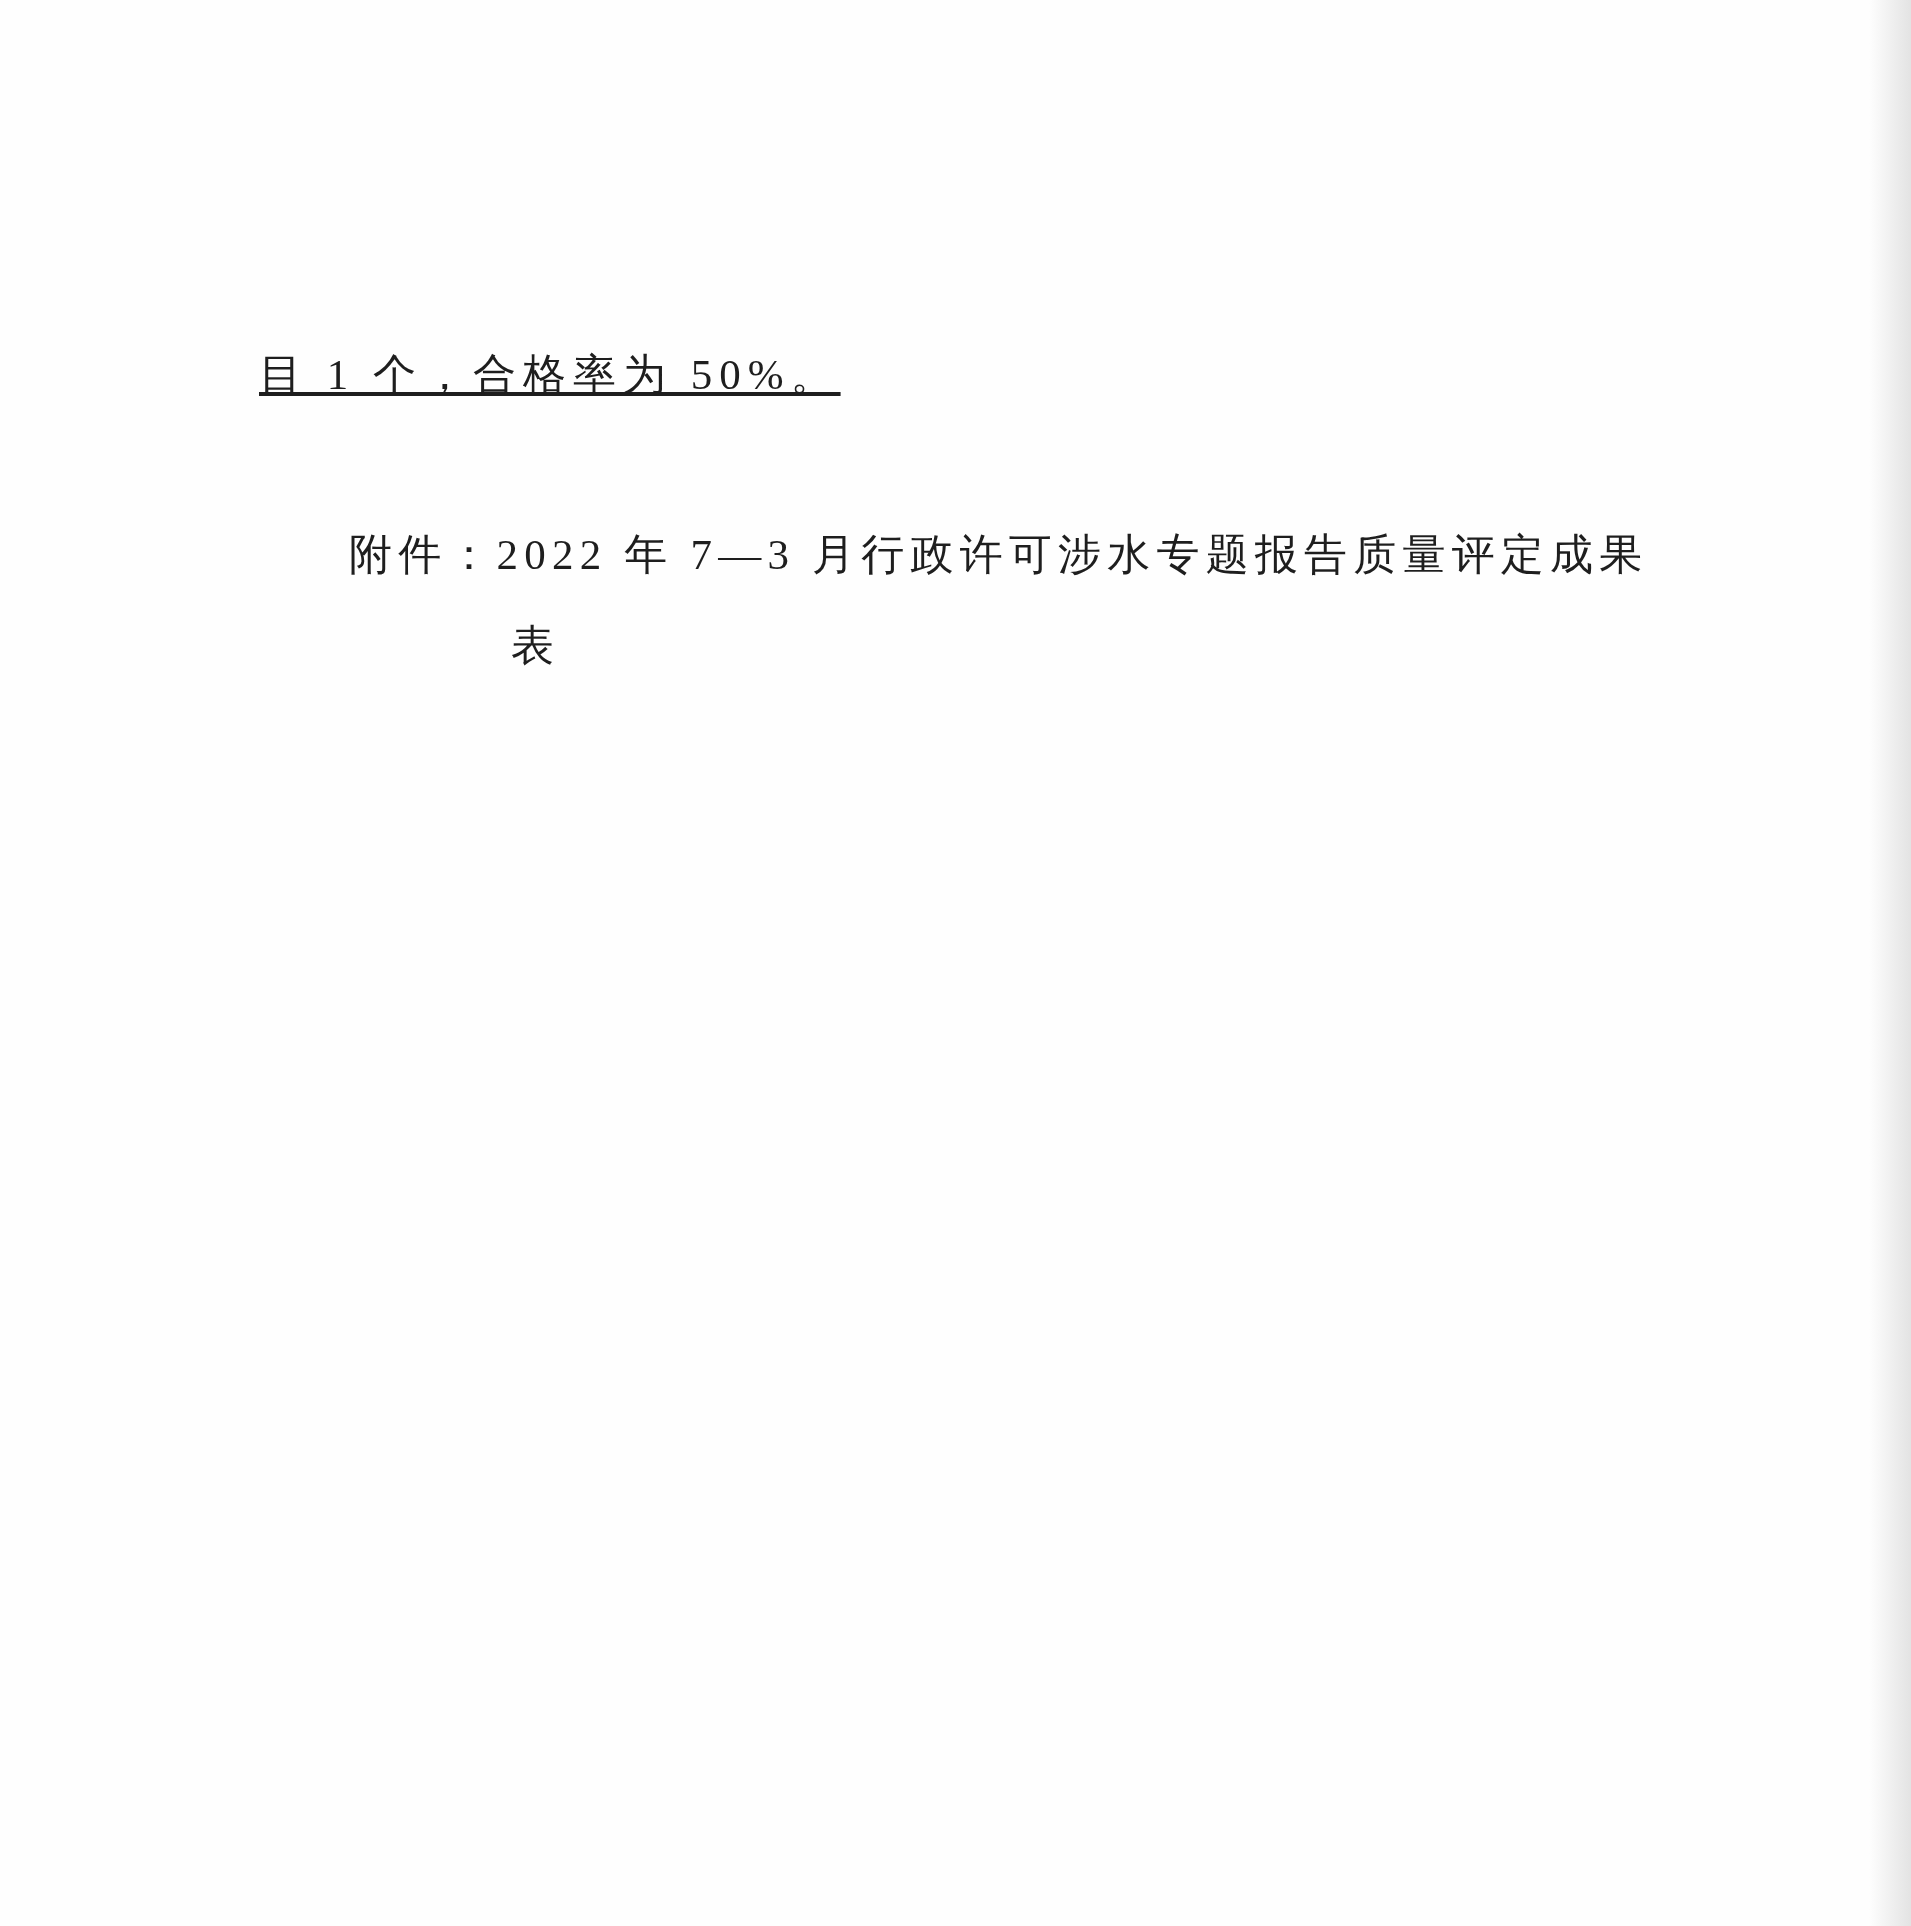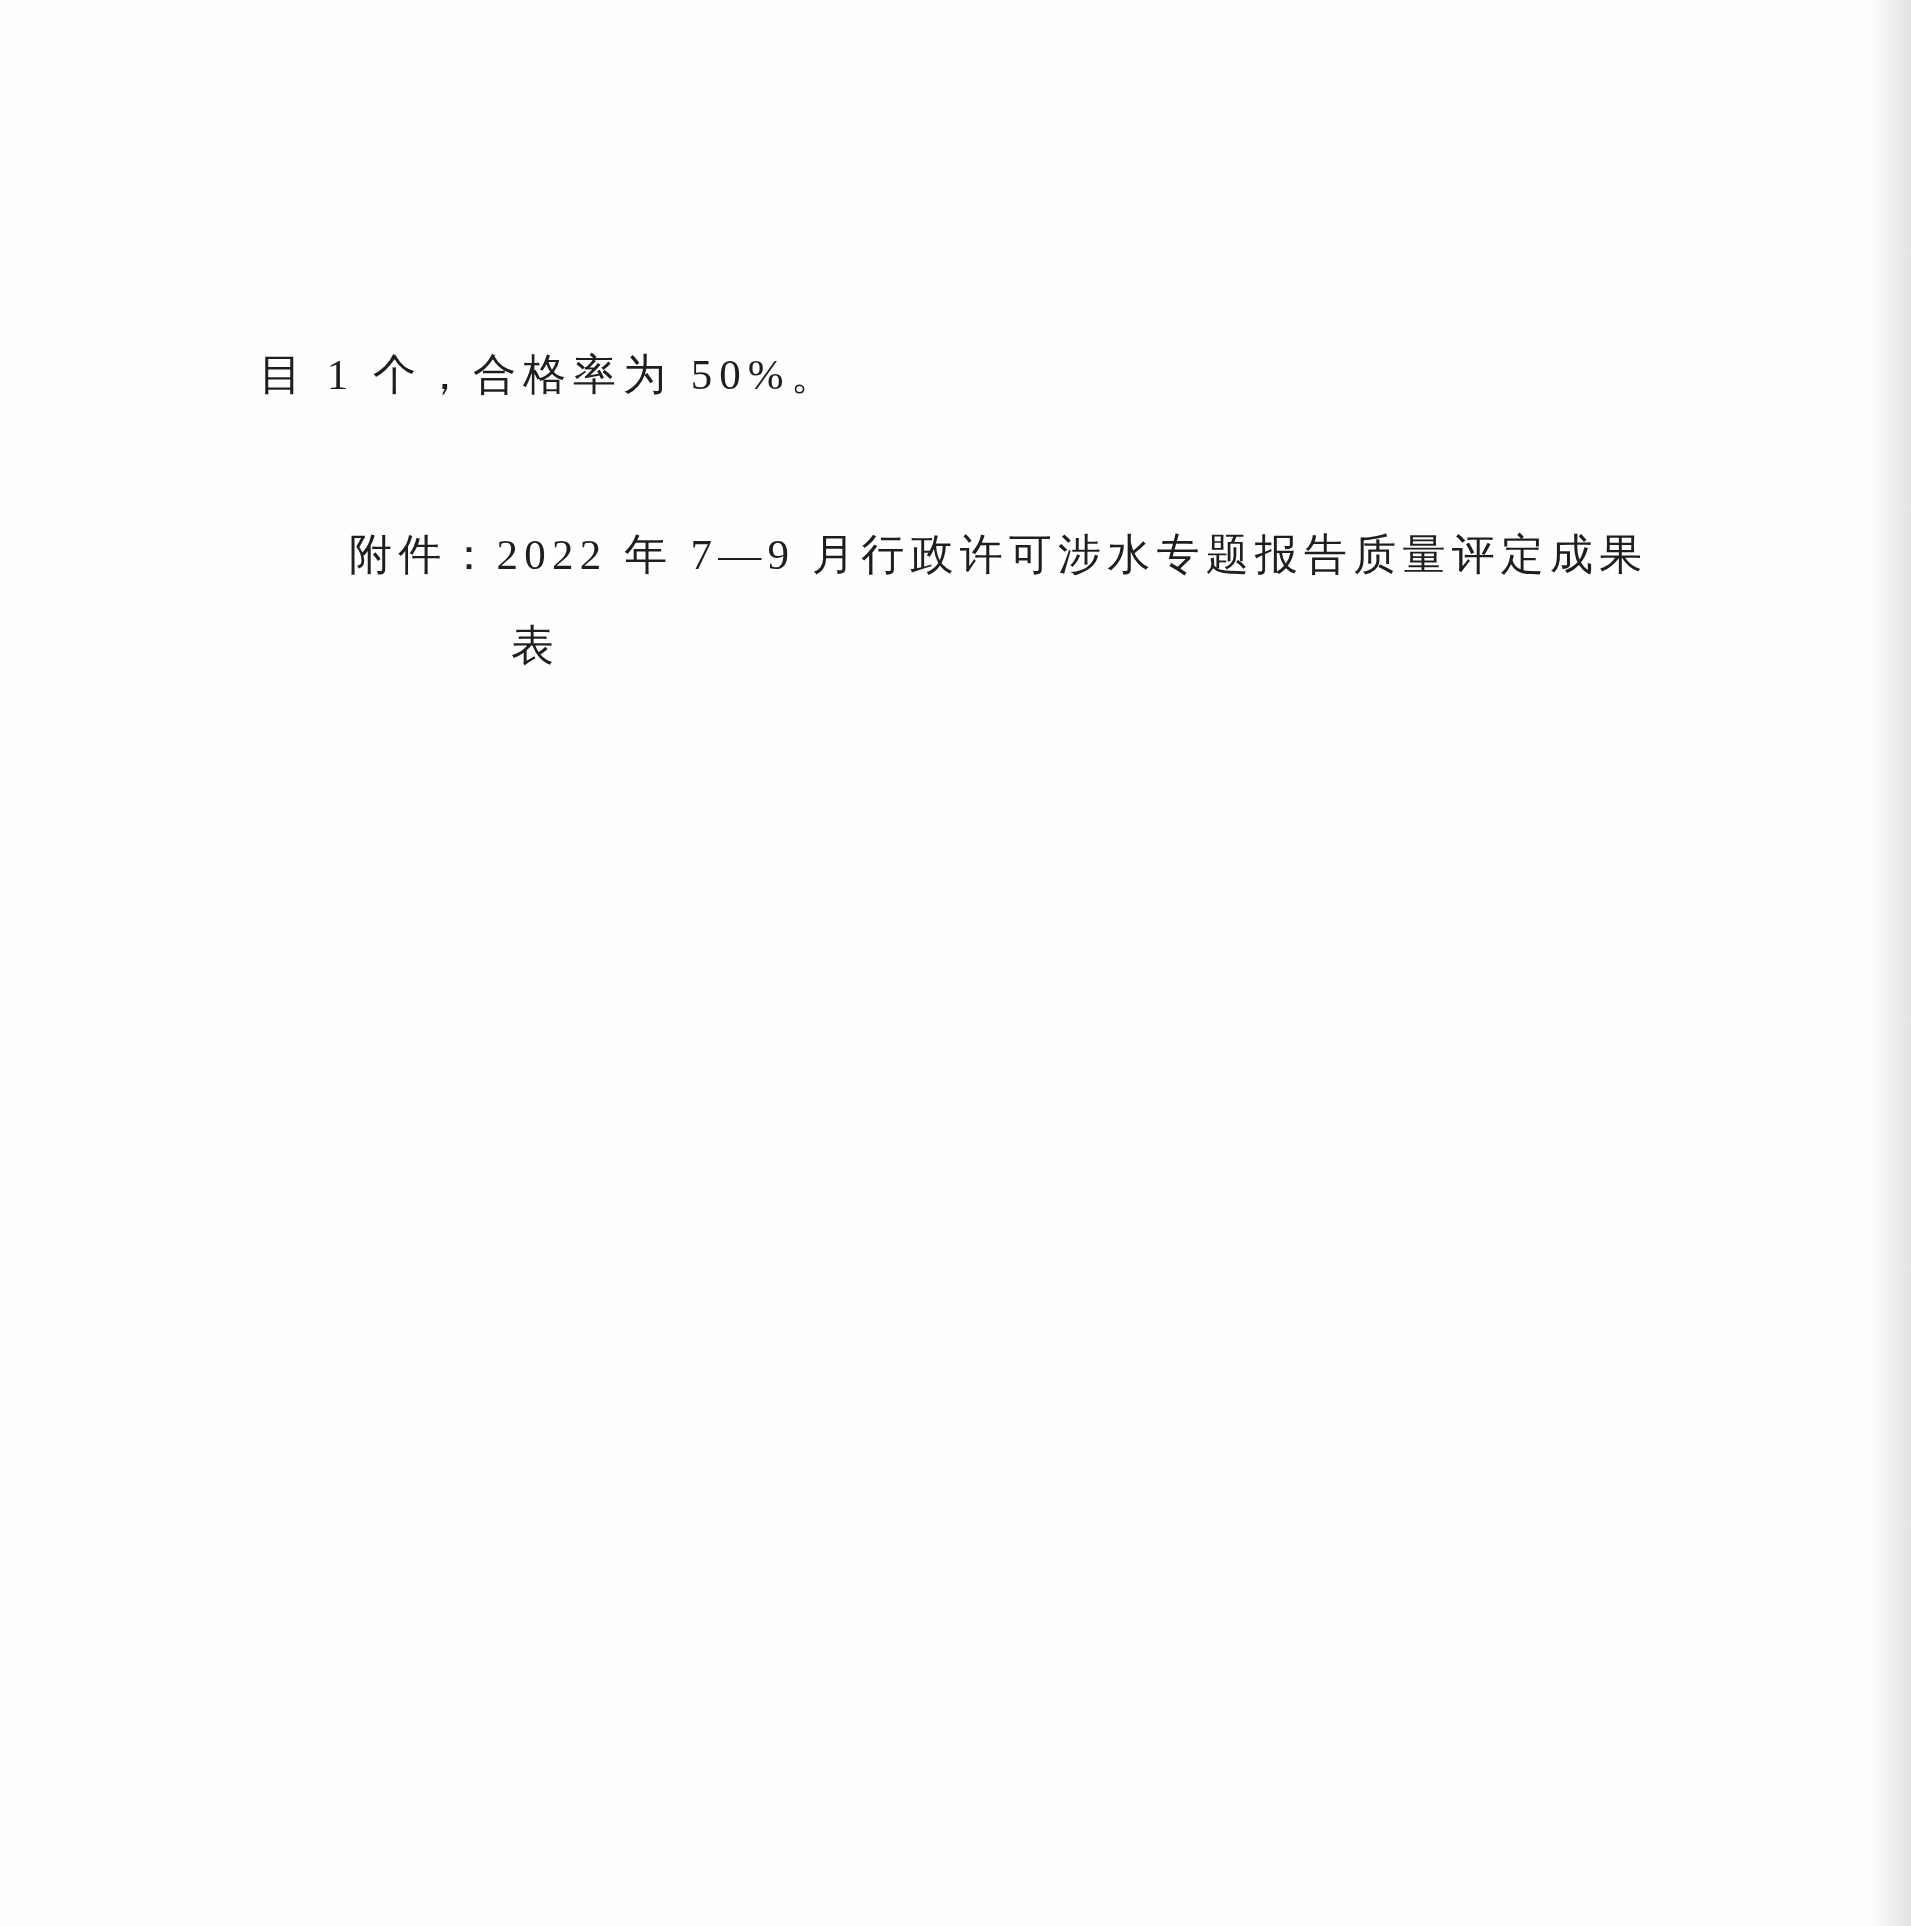--- a/index.html
+++ b/index.html
@@ -29,38 +29,38 @@
   .txt {
     position: absolute;
     white-space: nowrap;
     line-height: 1.2;
   }
   .body-size {
     font-size: 43px;
     letter-spacing: 6.2px;
   }
   
-  .line-1 { top: 349px; left: 259px; letter-spacing: 7px; }
+  .line-1 { top: 349px; left: 259px; letter-spacing: 7px; text-decoration: underline; }
   
   .attach {
     top: 509px; left: 349px;
     line-height: 91px;
   }
   .attach .attach-cont { margin-left: 162px; }
   
   .release { top: 890px; left: 373px; letter-spacing: 3.1px; }
 </style>
 </head>
 <body>
 
 <div id="page">
 
   <div class="txt body-size line-1">目 1 个，合格率为 50%。</div>
 
   <div class="txt body-size attach">
-    <div>附件：2022 年 7—9 月行政许可涉水专题报告质量评定成果</div>
+    <div>附件：2022 年 7—3 月行政许可涉水专题报告质量评定成果</div>
     <div class="attach-cont">表</div>
   </div>
 
 
   <div class="scan-edge"></div>
 </div>
 
 
 </body></html>

